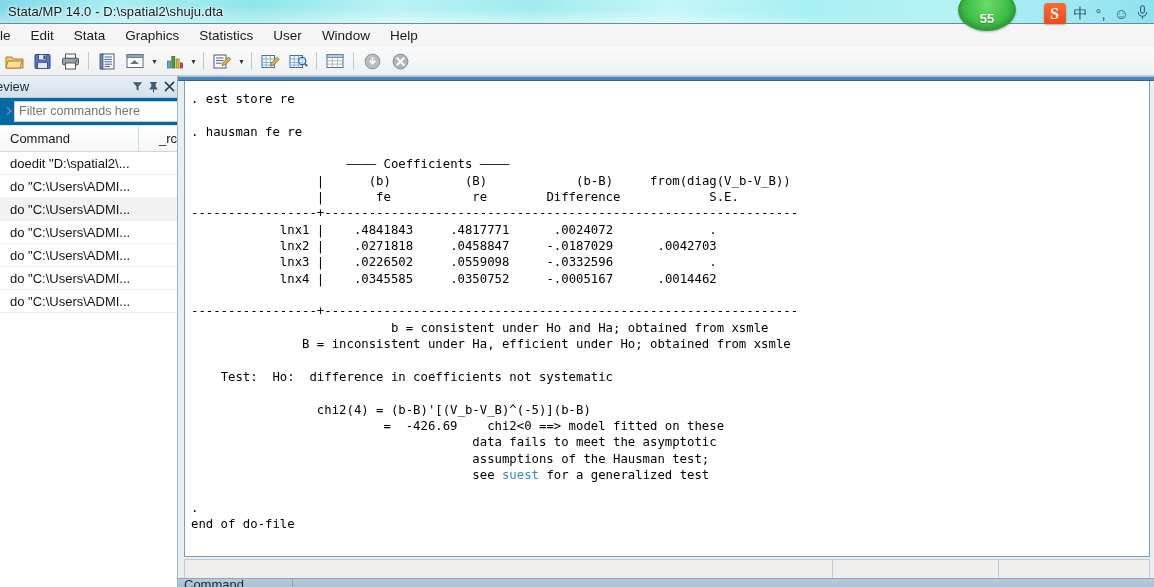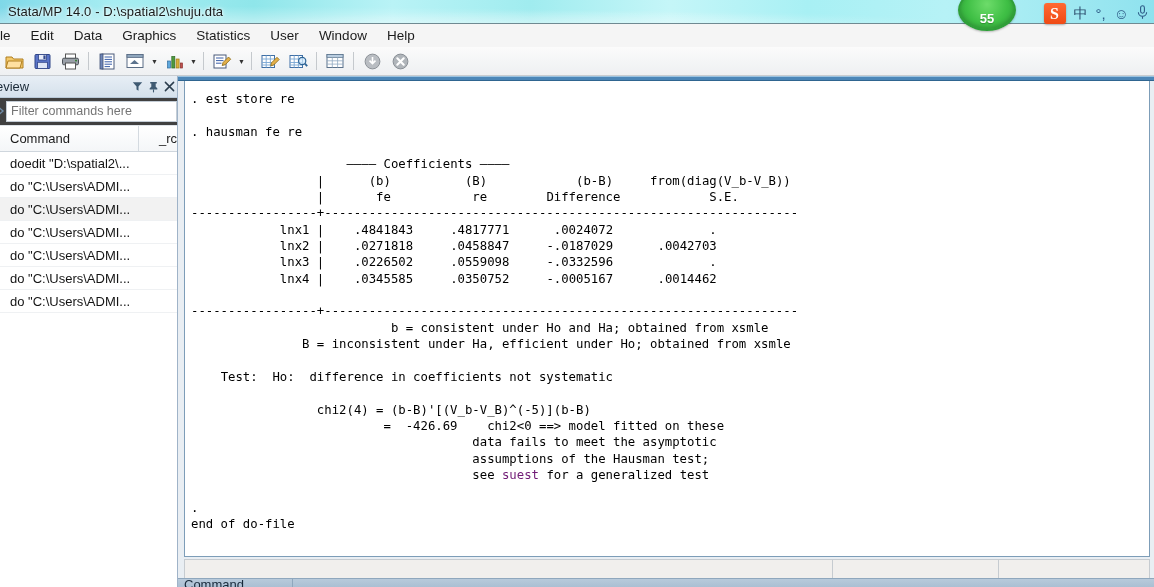--- a/index.html
+++ b/index.html
@@ -110,22 +110,22 @@
     padding-left:0px;
   }
   .review-title{
     font-size:13px;color:#1b2a38;flex:1;margin-left:-4px;
   }
   .rh-icon{
     width:16px;height:18px;display:flex;align-items:center;justify-content:center;
     font-size:11px;color:#2b3d4d;
   }
   .filter-row{
-    height:27px;display:flex;align-items:center;background:#404040;
-    border-bottom:1px solid #dfe4e9;padding-left:4px;justify-content:flex-end;
+    height:27px;display:flex;align-items:center;background:#0369a1;
+    border-bottom:1px solid #dfe4e9;padding-left:4px;
   }
   .filter-pre{width:14px;text-align:center;font-size:10px;color:#6f8ba6;}
   .filter-input{
     flex:1;height:19px;border:1px solid #c4cdd6;background:#fff;
     font-size:12.5px;color:#9aa3ab;padding:0 4px;line-height:19px;
     font-family:"Liberation Sans", sans-serif;outline:none;
   }
   .col-head{
     height:25px;display:flex;align-items:center;
     background:linear-gradient(180deg,#ffffff,#f4f6f8);
@@ -161,21 +161,21 @@
     overflow:hidden;
   }
   .results-inner{
     position:absolute;left:0;top:0;right:0;bottom:0;
     padding:10px 0 0 6px;
     font-family:"DejaVu Sans Mono","Liberation Mono",monospace;
     font-size:12.3px;line-height:16.35px;color:#000;
     white-space:pre;
     letter-spacing:0px;
   }
-  .results-inner .lnk{color:#701a75;}
+  .results-inner .lnk{color:#3b82f6;}
 
   
   .statusbar{
     position:absolute;left:6px;top:483px;width:964px;height:19px;
     background:#f1efed;border:1px solid #c6cbd0;display:flex;align-items:center;
   }
   .sb-cell{height:19px;border-right:1px solid #c6cbd0;}
   .sb-a{flex:1;}
   .sb-b{width:165px;}
   .sb-c{width:150px;border-right:none;}
@@ -220,21 +220,21 @@
         <rect x="3.6" y="0.8" width="3.8" height="7.4" rx="1.9" fill="none" stroke="#2d5a86" stroke-width="1.1"></rect>
         <path d="M1.4 7.2 a4.1 4.1 0 0 0 8.2 0" fill="none" stroke="#2d5a86" stroke-width="1.1"></path>
         <line x1="5.5" y1="11.4" x2="5.5" y2="13.8" stroke="#2d5a86" stroke-width="1.1"></line>
       </svg>
     </div>
   </div>
 
   <div class="menubar">
     <div class="menu-item">ile</div>
     <div class="menu-item">Edit</div>
-    <div class="menu-item">Data</div>
+    <div class="menu-item">Stata</div>
     <div class="menu-item">Graphics</div>
     <div class="menu-item">Statistics</div>
     <div class="menu-item">User</div>
     <div class="menu-item">Window</div>
     <div class="menu-item">Help</div>
   </div>
 
   <div class="toolbar">
 
     <div class="tb-btn">

